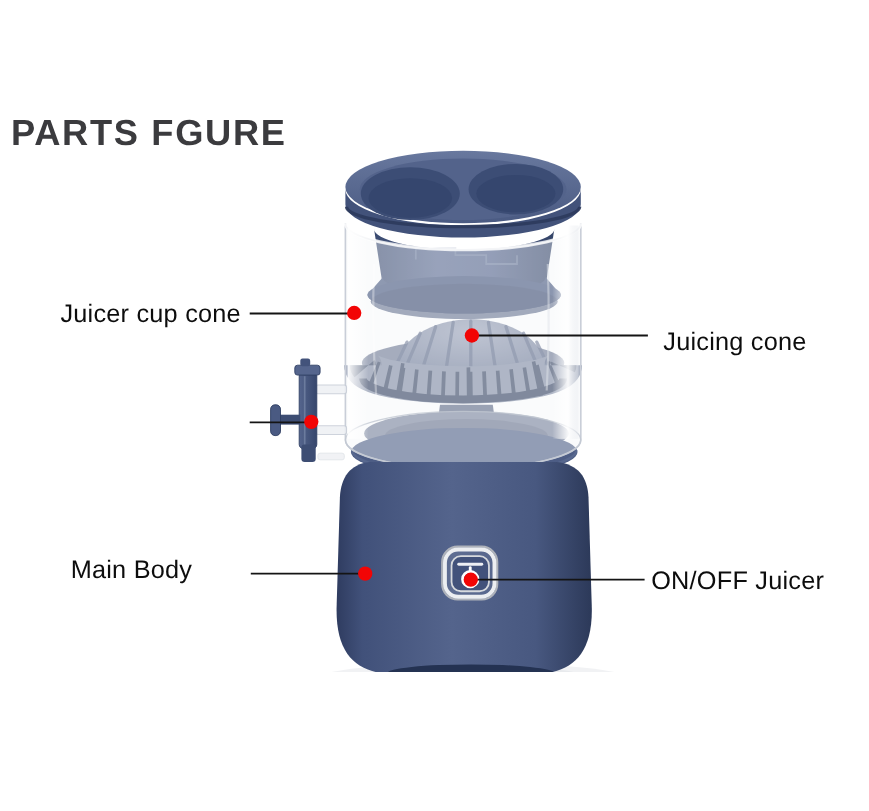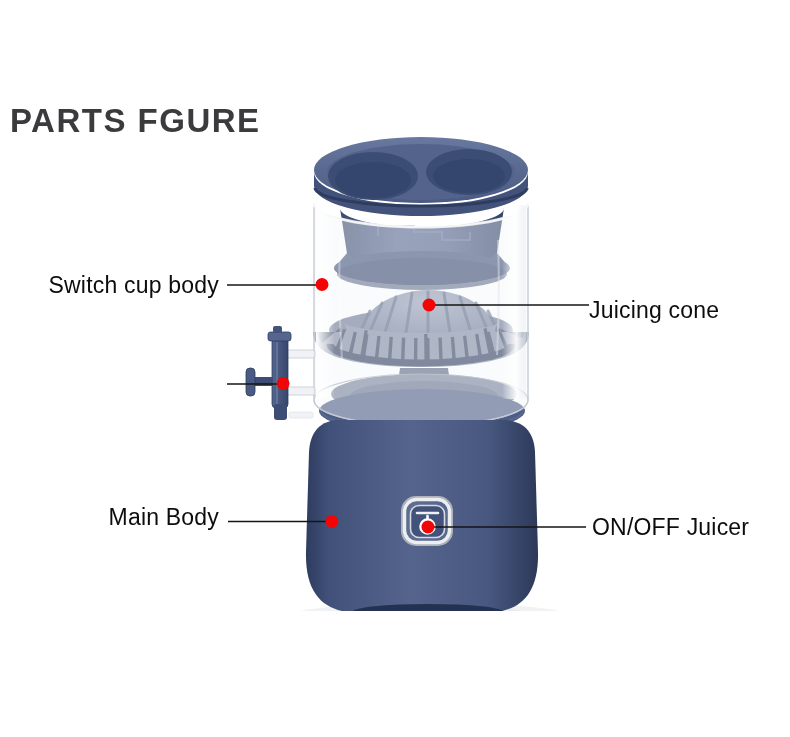--- a/index.html
+++ b/index.html
@@ -22,23 +22,23 @@
   }
   .label{
     position:absolute;
     font-size:23px;
     line-height:26px;
     color:#0d0d0d;
     letter-spacing:0.2px;
     white-space:nowrap;
   }
   .lbl-cup    {left:19px;  top:272px; width:200px; text-align:right;}
-  .lbl-cone   {left:589px; top:297px;}
+  .lbl-cone   {left:603px; top:297px;}
   .lbl-outlet {left:20px;  top:371px; width:200px; text-align:right;}
-  .lbl-body   {left:20px;  top:504px; width:199px; text-align:right;}
+  .lbl-body   {left:20px;  top:504px; width:199px; text-align:center;}
   .lbl-switch {left:592px; top:514px;}
   .art{position:absolute;left:0;top:0;width:790px;height:737px;}
 </style>
 </head>
 <body>
 
 <div class="canvas">
 
   <h1 class="title">PARTS FGURE</h1>
 
@@ -181,18 +181,18 @@
       <g fill="#f20505" stroke="none">
         <circle cx="322" cy="284.5" r="6.5"></circle>
         <circle cx="429" cy="305" r="6.5"></circle>
         <circle cx="283" cy="383.5" r="6.5"></circle>
         <circle cx="332" cy="521.5" r="6.5"></circle>
         <circle cx="428" cy="527" r="6.5"></circle>
       </g>
     </g>
   </svg>
 
-  <div class="label lbl-cup">Switch cup body</div>
+  <div class="label lbl-cup">Juicer cup cone</div>
   <div class="label lbl-cone">Juicing cone</div>
   <div class="label lbl-body">Main Body</div>
   <div class="label lbl-switch">ON/OFF Juicer</div>
 
 </div>
 
 </body></html>

